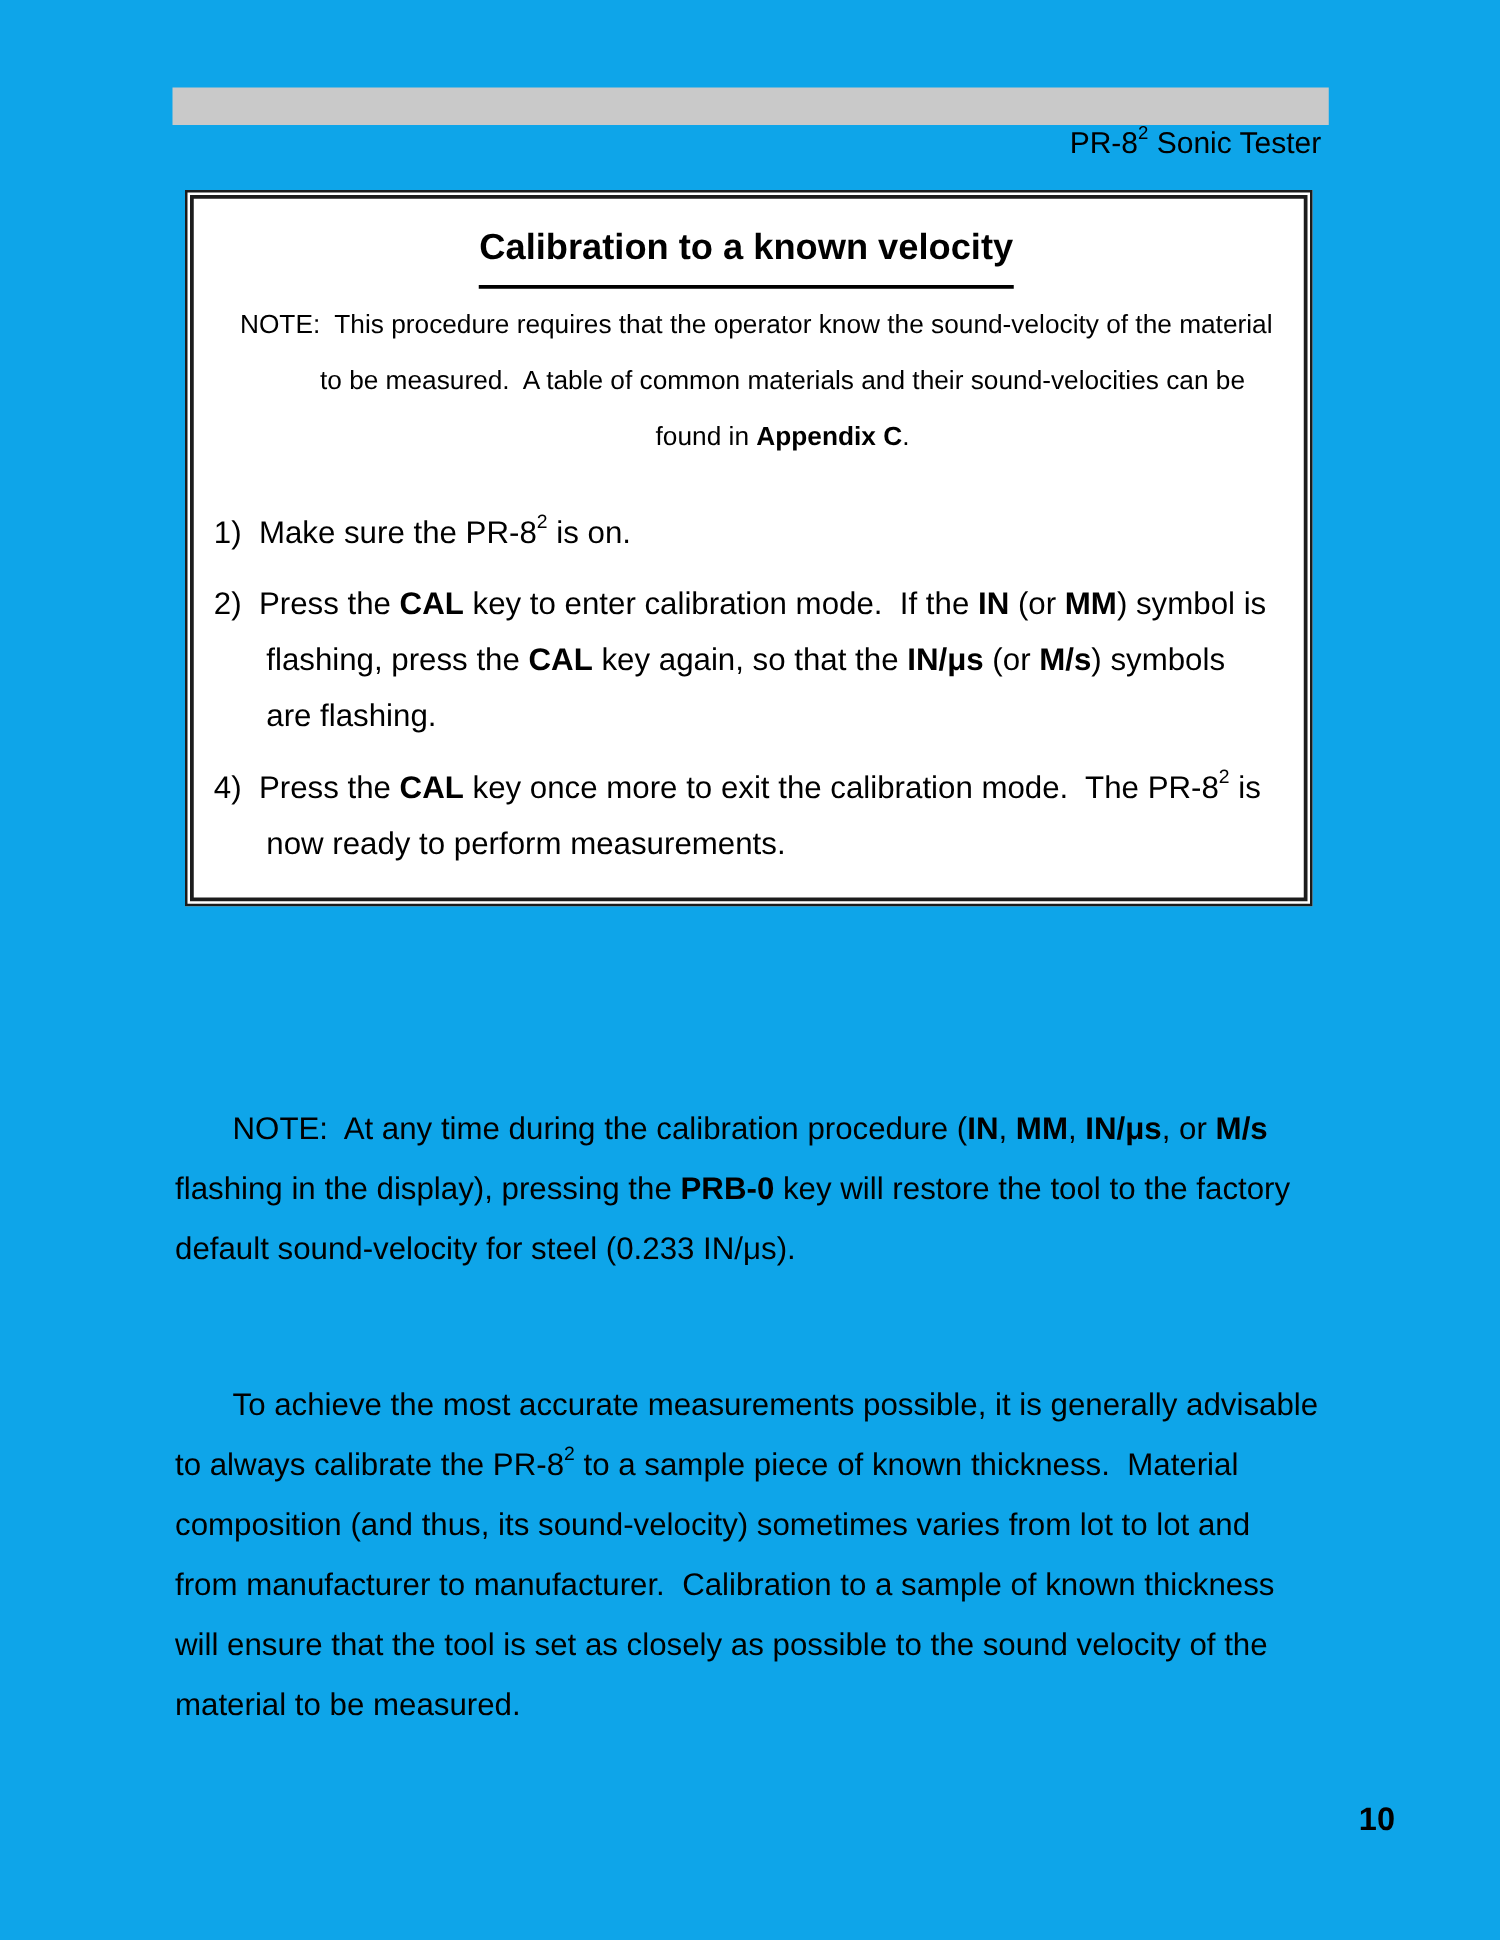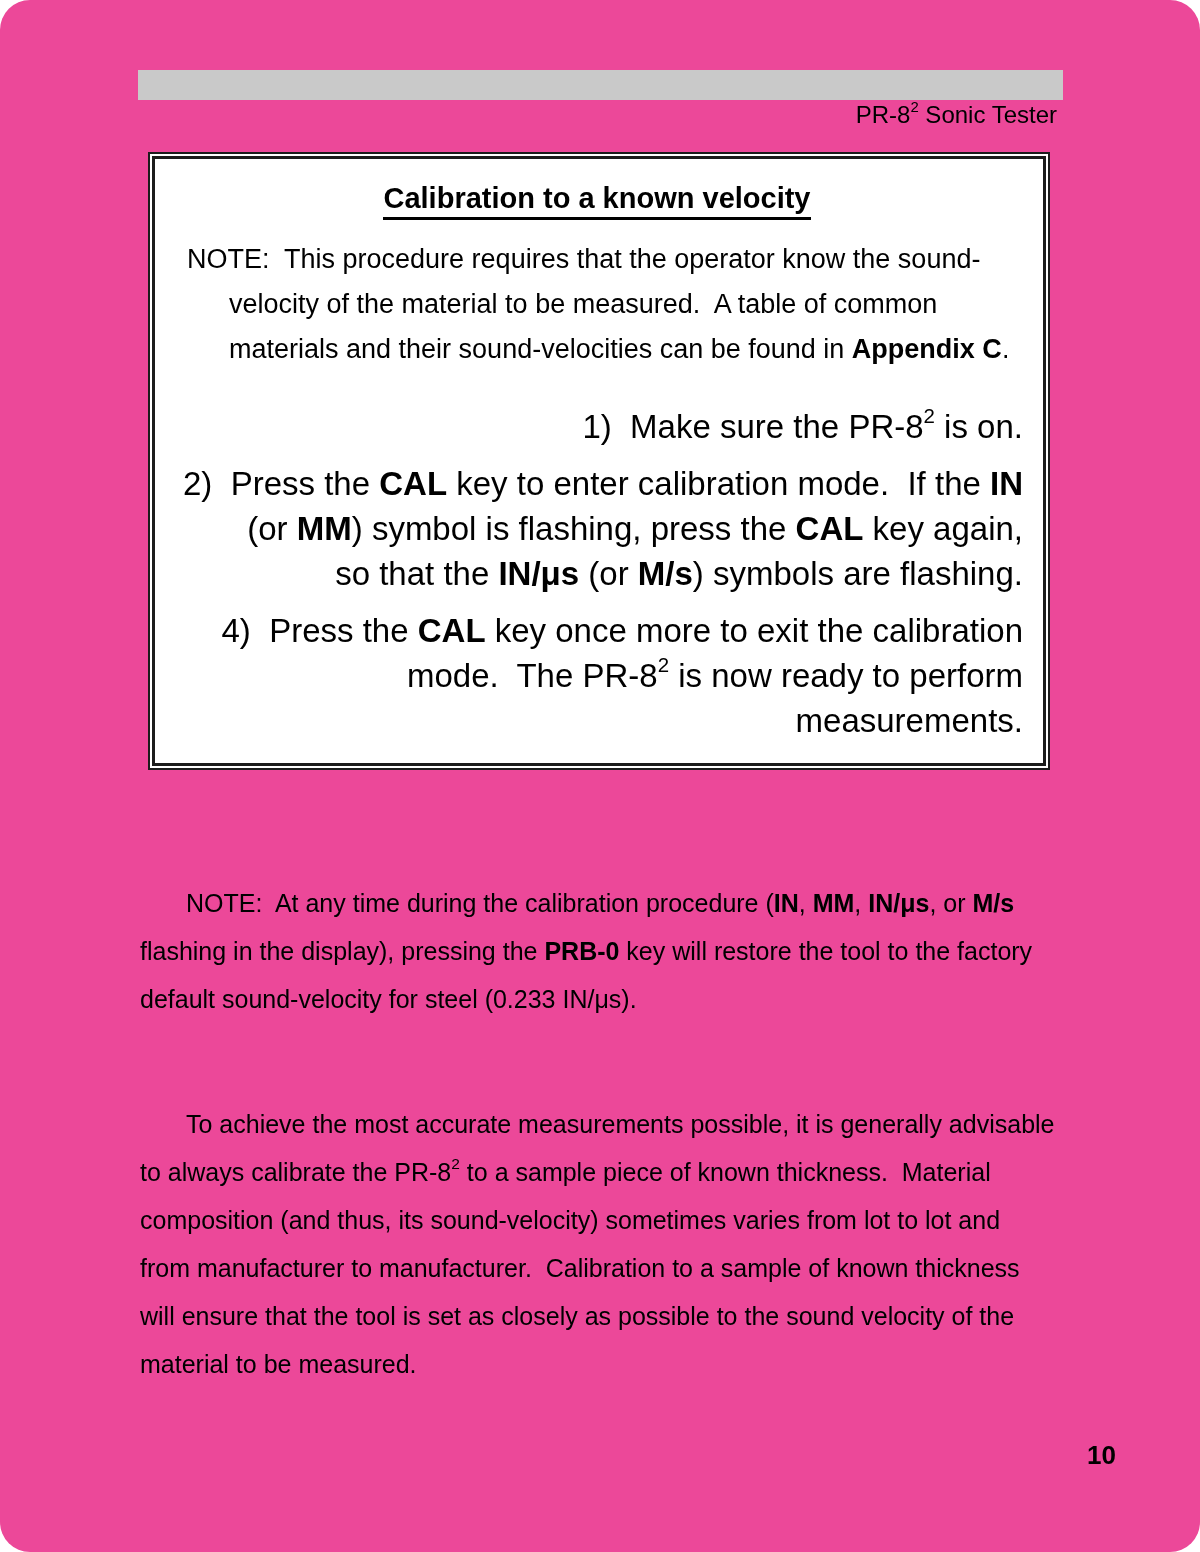--- a/index.html
+++ b/index.html
@@ -4,25 +4,24 @@
 <style>
   html, body {
     margin: 0;
     padding: 0;
     background: #ffffff;
   }
   .page {
     position: relative;
     width: 1200px;
     height: 1552px;
-    background: #ec4899;
+    background: #0ea5e9;
     font-family: "Liberation Sans", sans-serif;
     color: #000000;
     overflow: hidden;
-    border-radius: 30px;
   }
   .b { font-weight: bold; }
   sup.seg-sup {
     font-size: 62%;
     line-height: 0;
     position: relative;
     top: -0.15em;
   }
 
   
@@ -59,38 +58,38 @@
   }
   .box-title {
     text-align: center;
     font-size: 29px;
     font-weight: bold;
     margin: 8px 0 0 0;
     line-height: 38px;
   }
   .box-title .title-underline {
     border-bottom: 3px solid #000000;
-    padding-bottom: 3px;
+    padding-bottom: 14px;
   }
   .box-note {
-    font-size: 27px;
+    font-size: 21px;
     line-height: 45px;
     margin: 20px 0 0 16px;
     padding-left: 42px;
     text-indent: -42px;
     white-space: pre-wrap;
+    text-align: center;
   }
   .step {
-    font-size: 33px;
+    font-size: 25px;
     line-height: 45px;
     margin: 12px 0 0 0;
     padding-left: 42px;
     text-indent: -42px;
     white-space: pre-wrap;
-    text-align: right;
   }
   .step.first {
     margin-top: 32px;
   }
 
   
   .body-para {
     position: absolute;
     left: 140px;
     width: 916px;

